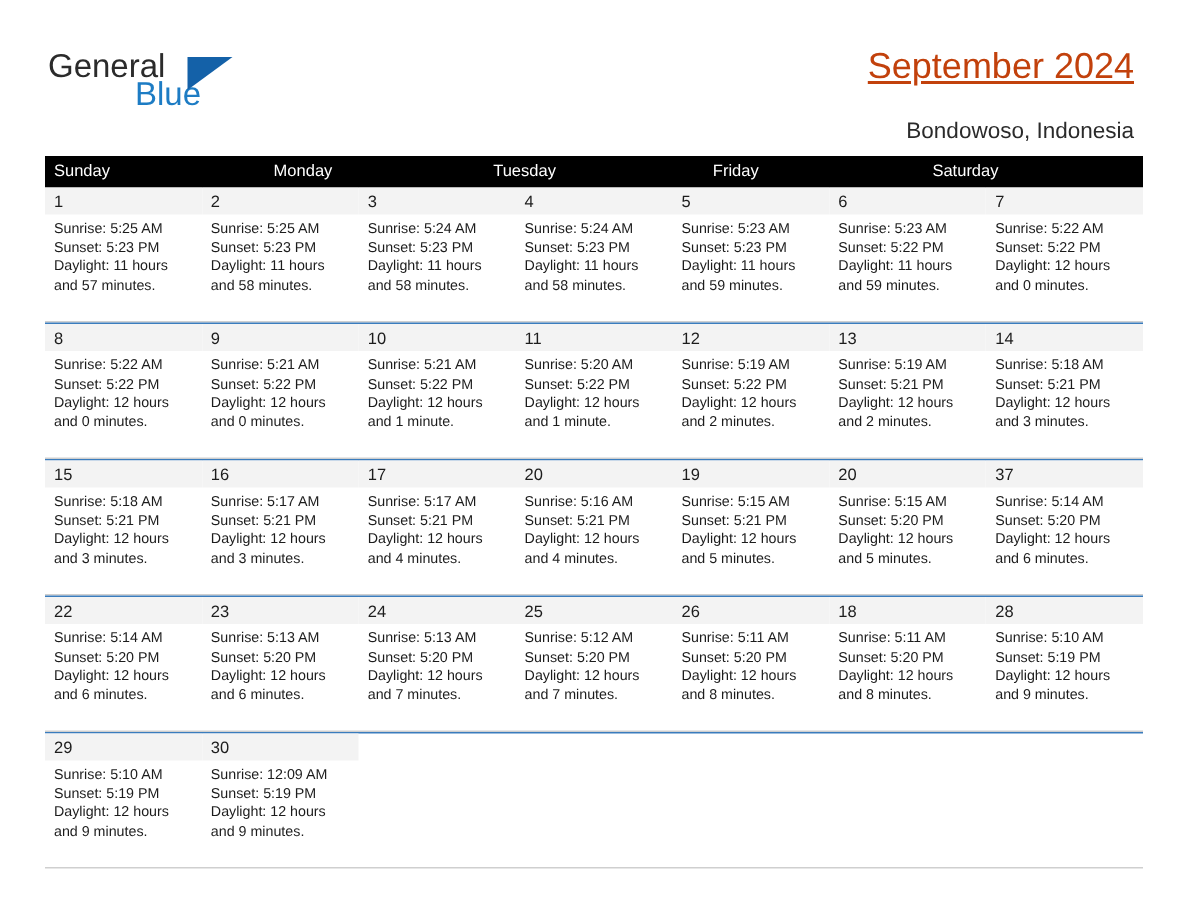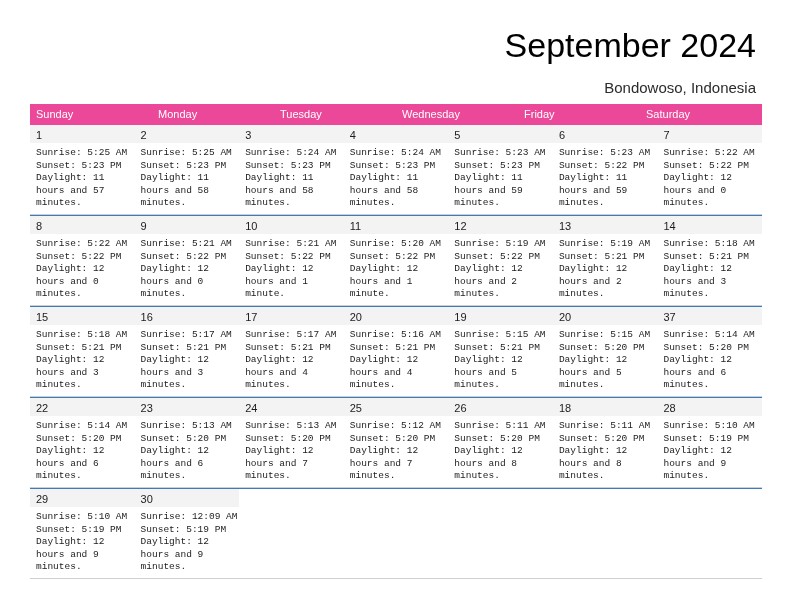--- a/index.html
+++ b/index.html
@@ -63,45 +63,46 @@
     border-bottom: 22px solid transparent;
   }
 
   .title-block {
     position: absolute;
     right: 36px;
     top: 28px;
     text-align: right;
   }
   .cal-title {
-    font-size: 34px;
+    font-size: 24px;
     font-weight: 400;
-    color: #000000;
+    color: #c2410c;
     line-height: 34px;
     white-space: nowrap;
+    text-decoration: underline;
   }
   .cal-subtitle {
     font-size: 15px;
     font-weight: 400;
     color: #2b2b2b;
     line-height: 20px;
     margin-top: 16px;
     white-space: nowrap;
   }
 
   
   .calendar {
     position: absolute;
     left: 30px;
     top: 104px;
     width: 732px;
   }
   .weekday-row {
     display: flex;
-    background: #ec4899;
+    background: #000000;
     height: 21px;
   }
   .weekday {
     flex: 1 1 0;
     color: #ffffff;
     font-size: 11px;
     line-height: 21px;
     padding-left: 6px;
     box-sizing: border-box;
     white-space: nowrap;
@@ -132,54 +133,57 @@
   .daynum {
     font-size: 11px;
     line-height: 18px;
     color: #1c1c1c;
   }
   .detail {
     padding: 4px 6px 0 6px;
     font-size: 9.5px;
     line-height: 12.6px;
     color: #1c1c1c;
-    font-family: Liberation Mono, monospace;
   }
   .detail div {
     white-space: nowrap;
   }
   .detail .wrap {
     white-space: normal;
   }
   .daycell.empty .daynum-wrap {
     background: transparent;
   }
 </style>
 </head>
 <body>
 
 <div class="page">
 
   <div class="header">
 
+    <div class="brand">
+      <span class="brand-line1">General</span>
+      <span class="brand-tri"></span>
+      <span class="brand-line2">Blue</span>
+    </div>
 
     <div class="title-block">
       <div class="cal-title">September 2024</div>
       <div class="cal-subtitle">Bondowoso, Indonesia</div>
     </div>
 
   </div>
 
   <div class="calendar">
 
     <div class="weekday-row">
       <div class="weekday">Sunday</div>
       <div class="weekday">Monday</div>
       <div class="weekday">Tuesday</div>
-      <div class="weekday">Wednesday</div>
       <div class="weekday">Friday</div>
       <div class="weekday">Saturday</div>
     </div>
 
     <div id="weeks-container">
         <div class="week">
           <div class="daycell filled">
             <div class="daynum-wrap"><span class="daynum">1</span></div>
             <div class="detail">
               <div>Sunrise: 5:25 AM</div>

